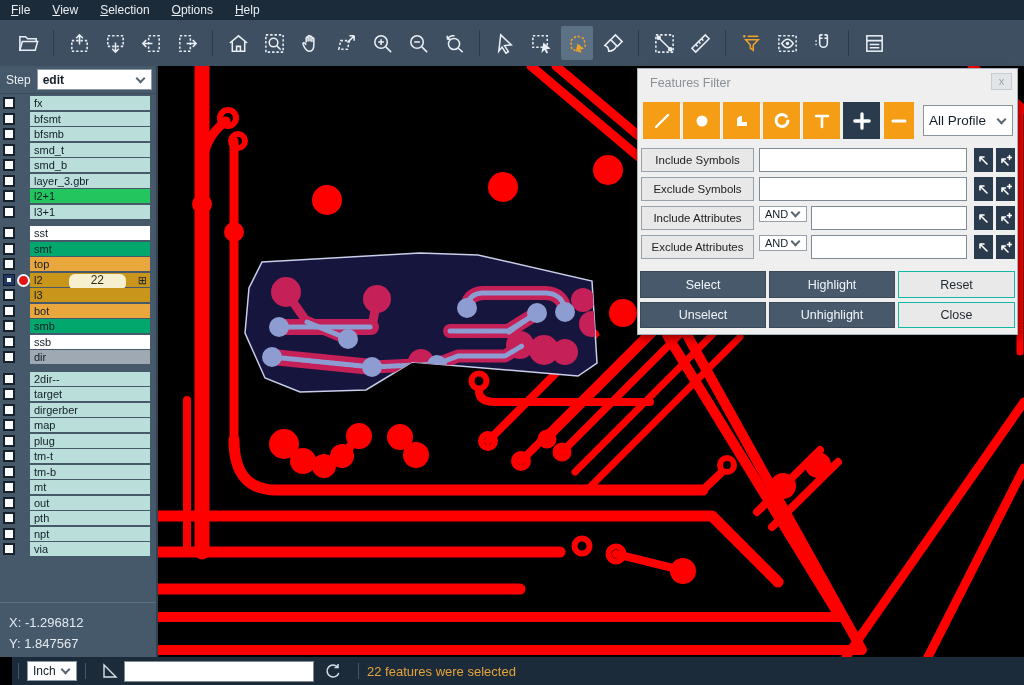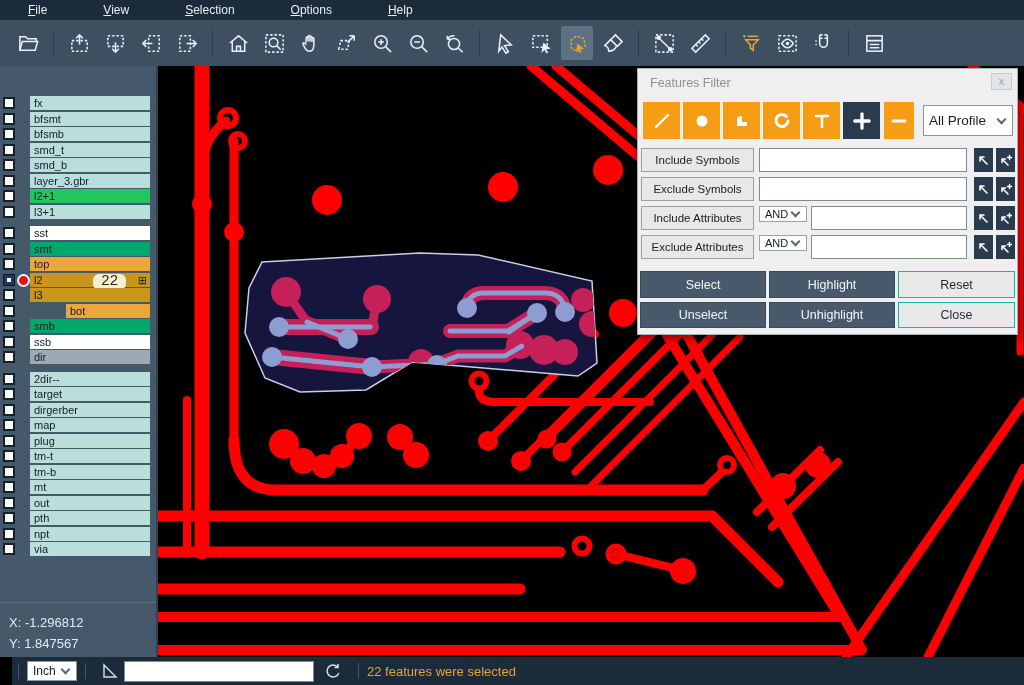--- a/index.html
+++ b/index.html
@@ -1,21 +1,21 @@
 <!DOCTYPE html>
 <html style="--trace-red: #FF0000; --sel-crimson: #C52058; --sel-periwinkle: #8E9DD1; --sel-fill: #15153D; --sel-outline: #C9CFEA; --accent: #F49D15; --navy: #2B3B4E; --status-orange: #E5A33C; --row-teal: #BADFDB; --row-green: #01A76D; --row-amber: #EAA73E; --row-gold: #C9961B; --row-gray: #9FA9B4; --row-white: #FFFFFF;"><head>
 <meta charset="utf-8">
 <style>
   *{box-sizing:border-box;margin:0;padding:0}
   body{background:#222;font-family:"Liberation Sans",sans-serif}
   #app{position:relative;width:1024px;height:685px;overflow:hidden;background:#000}
 
   
   #menubar{position:absolute;left:0;top:0;width:1024px;height:20px;background:#1C2B3A;display:flex;align-items:center;z-index:5}
-  .mitem{padding:0 28px;font-size:12px;color:#E9EEF3;line-height:20px;cursor:default}
+  .mitem{padding:0 11px;font-size:12px;color:#E9EEF3;line-height:20px;cursor:default}
   .mitem u{text-decoration:underline}
 
   
   #toolbar{position:absolute;left:0;top:20px;width:1024px;height:46px;background:#3D4F61;display:flex;align-items:center;padding-left:10px;z-index:5}
   .tbtn{width:32px;height:34px;display:flex;align-items:center;justify-content:center;margin:0 2px;border-radius:2px}
   .tbtn svg{stroke:#E9EFF5;fill:none;stroke-width:1.6}
   .tbtn.active{background:#5D7184}
   .tsep{width:1px;height:26px;background:#2C3B4A;margin:0 7px}
 
   
@@ -26,21 +26,21 @@
   .combo .txt{flex:1;font-weight:bold}
   .chev{width:7px;height:7px;border-right:2px solid #5A6670;border-bottom:2px solid #5A6670;transform:rotate(45deg);margin:-3px 2px 0 4px;flex:none}
   .step .combo{flex:1}
   #layer-list{position:absolute;top:30px;left:0;right:0}
   .lgroup{margin-bottom:6px}
   .lrow{position:relative;height:15.5px}
   .cb{position:absolute;left:3px;top:1px;width:12px;height:12px;background:#fff;border:2px solid #16212C}
   .cb.checked{border:1px solid #0F1B2A;box-shadow:inset 0 0 0 3px #1F3864,inset 0 0 0 9px #fff}
   .dot{position:absolute;left:17px;top:1px;width:13px;height:13px;border-radius:50%;background:#E31414;border:2.5px solid #F2F5F7}
   .lname{position:absolute;left:30px;right:6px;top:0;height:14px;font-size:11px;line-height:14px;padding-left:4px;color:#121D28;white-space:nowrap;overflow:hidden}
-  .badge{position:absolute;right:30px;top:1px;height:16px;line-height:12px;padding:0 8px;border-radius:6px;background:#F7F0D0;color:#2A2A18;font-size:15px}
+  .badge{position:absolute;right:30px;top:1px;height:16px;line-height:12px;padding:0 22px;border-radius:6px;background:#F7F0D0;color:#2A2A18;font-size:12px}
   .gridic{position:absolute;right:9px;top:0;height:14px;line-height:14px;font-size:11px;color:#1A2430}
   #coords{position:absolute;left:0;right:0;top:536px;border-top:1px solid #5E7181;padding:9px 0 0 9px;font-size:13px;color:#E3EBF2;line-height:21px}
 
   
   #canvas{position:absolute;left:158px;top:66px;width:866px;height:591px;background:#000;overflow:hidden}
 
   
   #dialog{position:absolute;left:637px;top:68px;width:381px;height:267px;background:#EFEFEF;border:1px solid #A6B2BC;box-shadow:2px 3px 8px rgba(0,0,0,.45);z-index:10;font-size:12px}
   #dlg-title{position:absolute;left:12px;top:7px;font-size:12.5px;color:#8A9097}
   #dlg-close{position:absolute;right:5px;top:4px;width:21px;height:17px;background:#E2E5E8;border:1px solid #C6CCD2;color:#9AA3AB;font-size:11px;text-align:center;line-height:15px}
@@ -338,20 +338,27 @@
           <circle cx="437" cy="365" r="10"></circle>
             <circle cx="467" cy="308" r="10"></circle>
             <circle cx="537" cy="313" r="10"></circle>
             <circle cx="565" cy="312" r="10"></circle>
         </g>
       </g>
     </svg>
   </div>
 
   <div id="sidebar">
+    <div class="step">
+      <span class="lbl">Step</span>
+      <div class="combo">
+        <span class="txt">edit</span>
+        <span class="chev"></span>
+      </div>
+    </div>
     <div id="layer-list">
         <div class="lgroup">
           <div class="lrow">
     <span class="cb"></span>
 
     <span class="lname" style="background: rgb(186, 223, 219);">fx</span>
 
   </div>
           <div class="lrow">
     <span class="cb"></span>
@@ -424,21 +431,21 @@
   </div>
           <div class="lrow">
     <span class="cb"></span>
 
     <span class="lname" style="background: rgb(201, 150, 27);">l3</span>
 
   </div>
           <div class="lrow">
     <span class="cb"></span>
 
-    <span class="lname" style="background: rgb(234, 167, 62); margin-left: 36px;">bot</span>
+    <span class="lname" style="background: rgb(234, 167, 62);">bot</span>
 
   </div>
           <div class="lrow">
     <span class="cb"></span>
 
     <span class="lname" style="background: rgb(1, 167, 109);">smb</span>
 
   </div>
           <div class="lrow">
     <span class="cb"></span>

